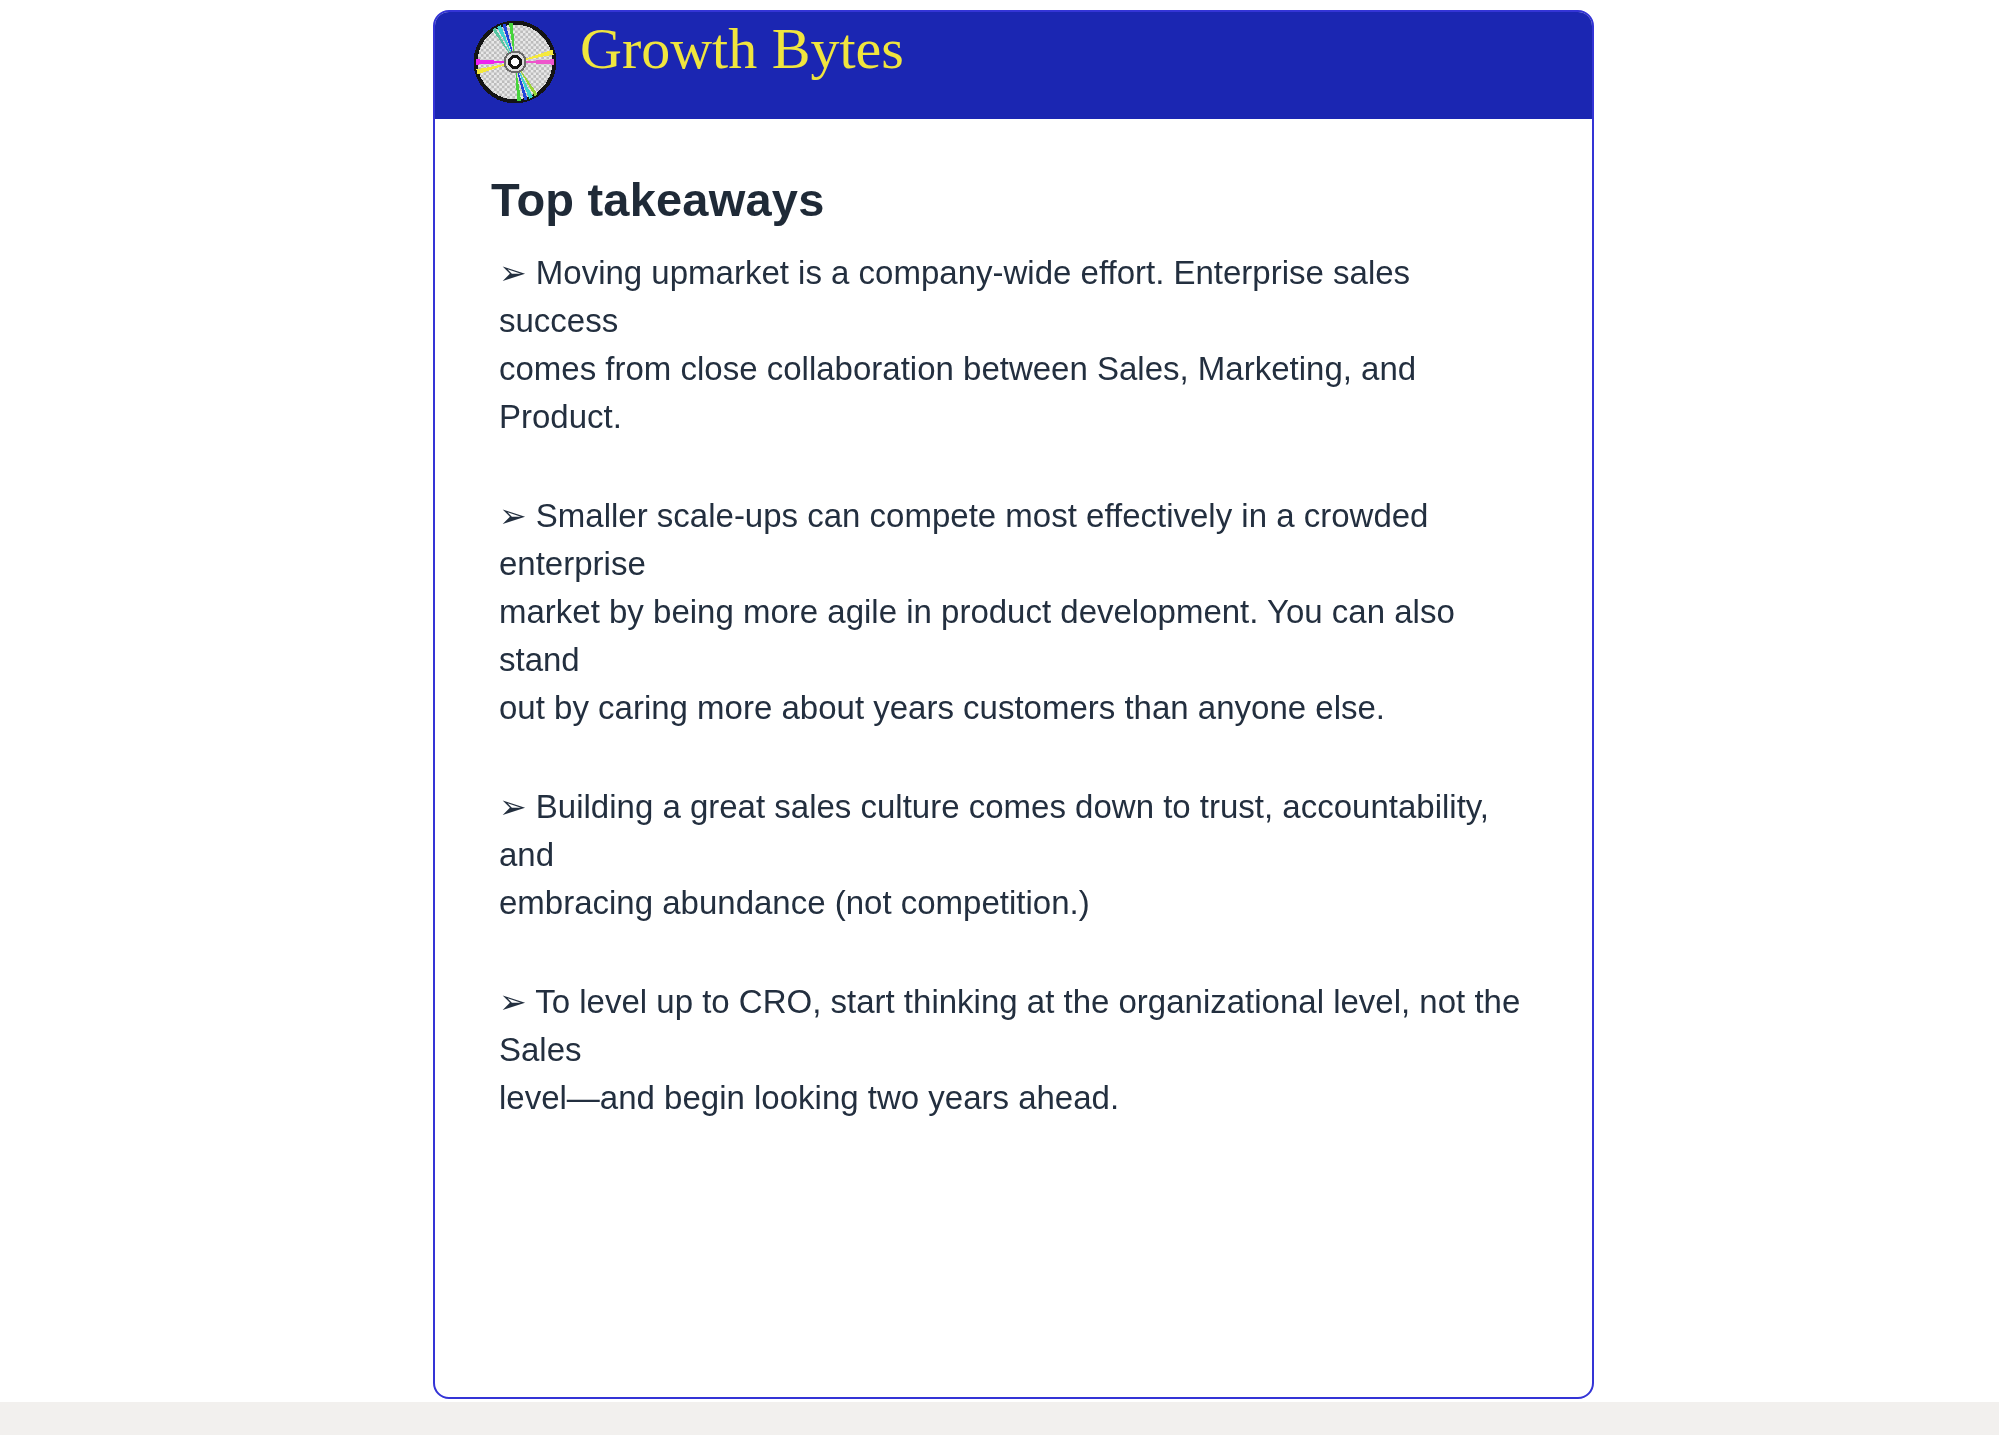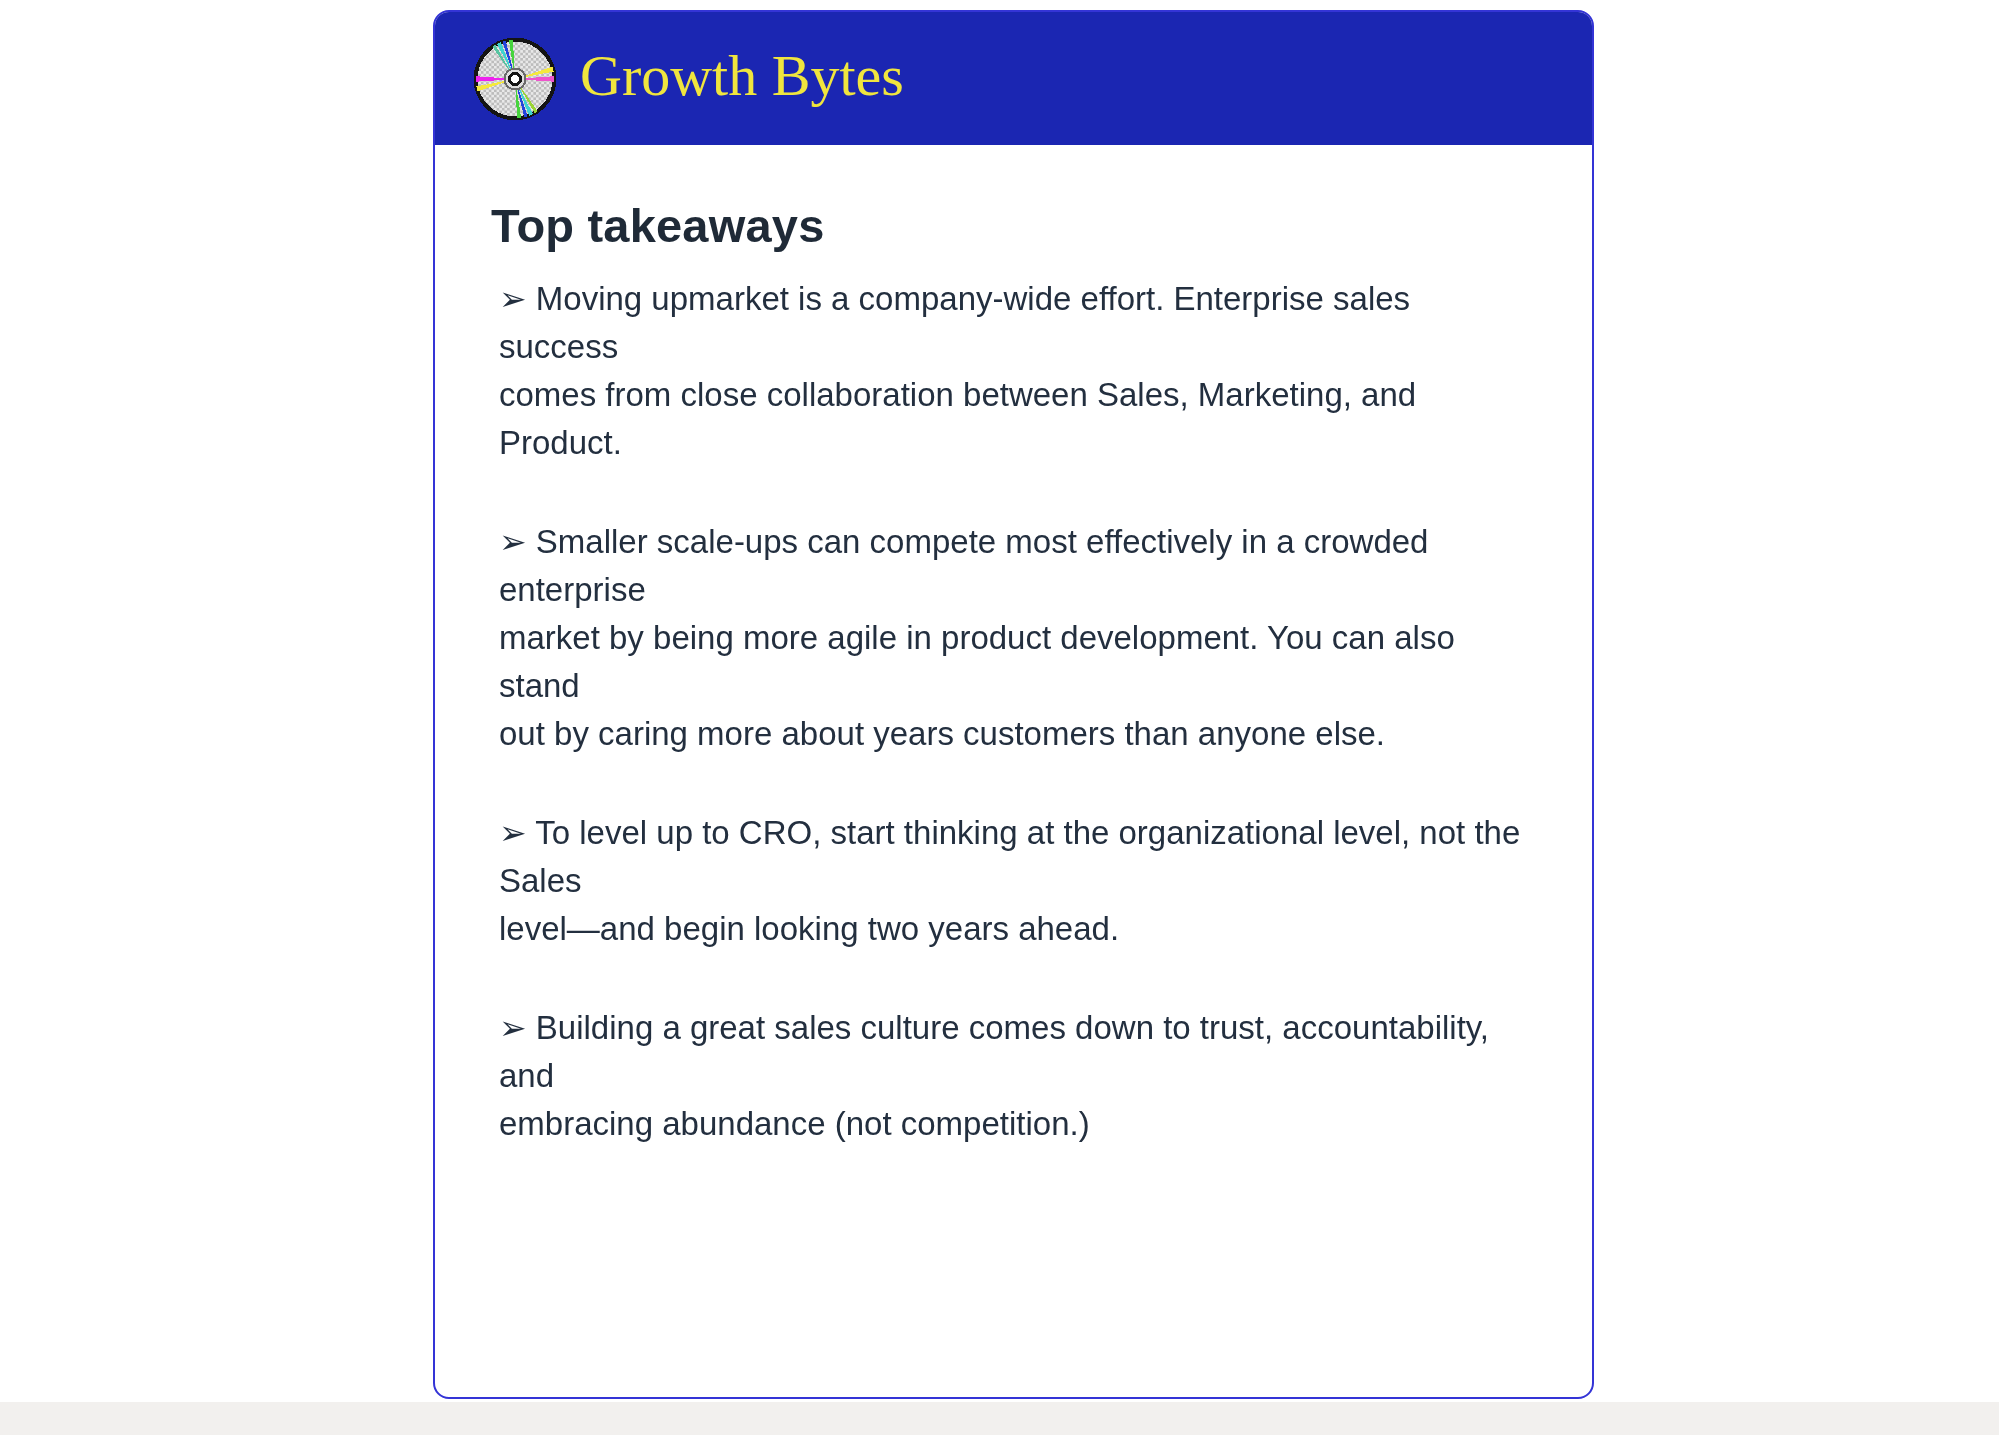--- a/index.html
+++ b/index.html
@@ -33,25 +33,24 @@
     left: 433px;
     top: 10px;
     width: 1161px;
     height: 1389px;
     background: #ffffff;
     border: 2px solid var(--card_border_blue);
     border-radius: 16px;
     overflow: hidden;
   }
   .masthead {
-    height: 133px;
+    height: 107px;
     background: var(--header_blue);
     display: flex;
-    align-items: center;
-    padding: 0 38px;
+    padding: 8px 38px;
     gap: 23px;
   }
   .logo { display: inline-flex; width: 84px; height: 84px; flex: 0 0 auto; }
   .brand {
     font-family: "Liberation Serif", "DejaVu Serif", serif;
     font-size: 58px;
     line-height: 1;
     color: var(--brand_yellow);
     letter-spacing: 0px;
     padding-bottom: 6px;
@@ -117,21 +116,21 @@
     </header>
 
     <div class="content">
       <h2 class="section">Top takeaways</h2>
 
       <p class="takeaway">➢ Moving upmarket is a company-wide effort. Enterprise sales success
 comes from close collaboration between Sales, Marketing, and Product.</p>
       <p class="takeaway">➢ Smaller scale-ups can compete most effectively in a crowded enterprise
 market by being more agile in product development. You can also stand
 out by caring more about years customers than anyone else.</p>
+      <p class="takeaway">➢ Building a great sales culture comes down to trust, accountability, and
+embracing abundance (not competition.)</p>
       <p class="takeaway">➢ To level up to CRO, start thinking at the organizational level, not the Sales
 level—and begin looking two years ahead.</p>
-      <p class="takeaway">➢ Building a great sales culture comes down to trust, accountability, and
-embracing abundance (not competition.)</p>
 
     </div>
 
   </div>
 </div>
 
 </body></html>

